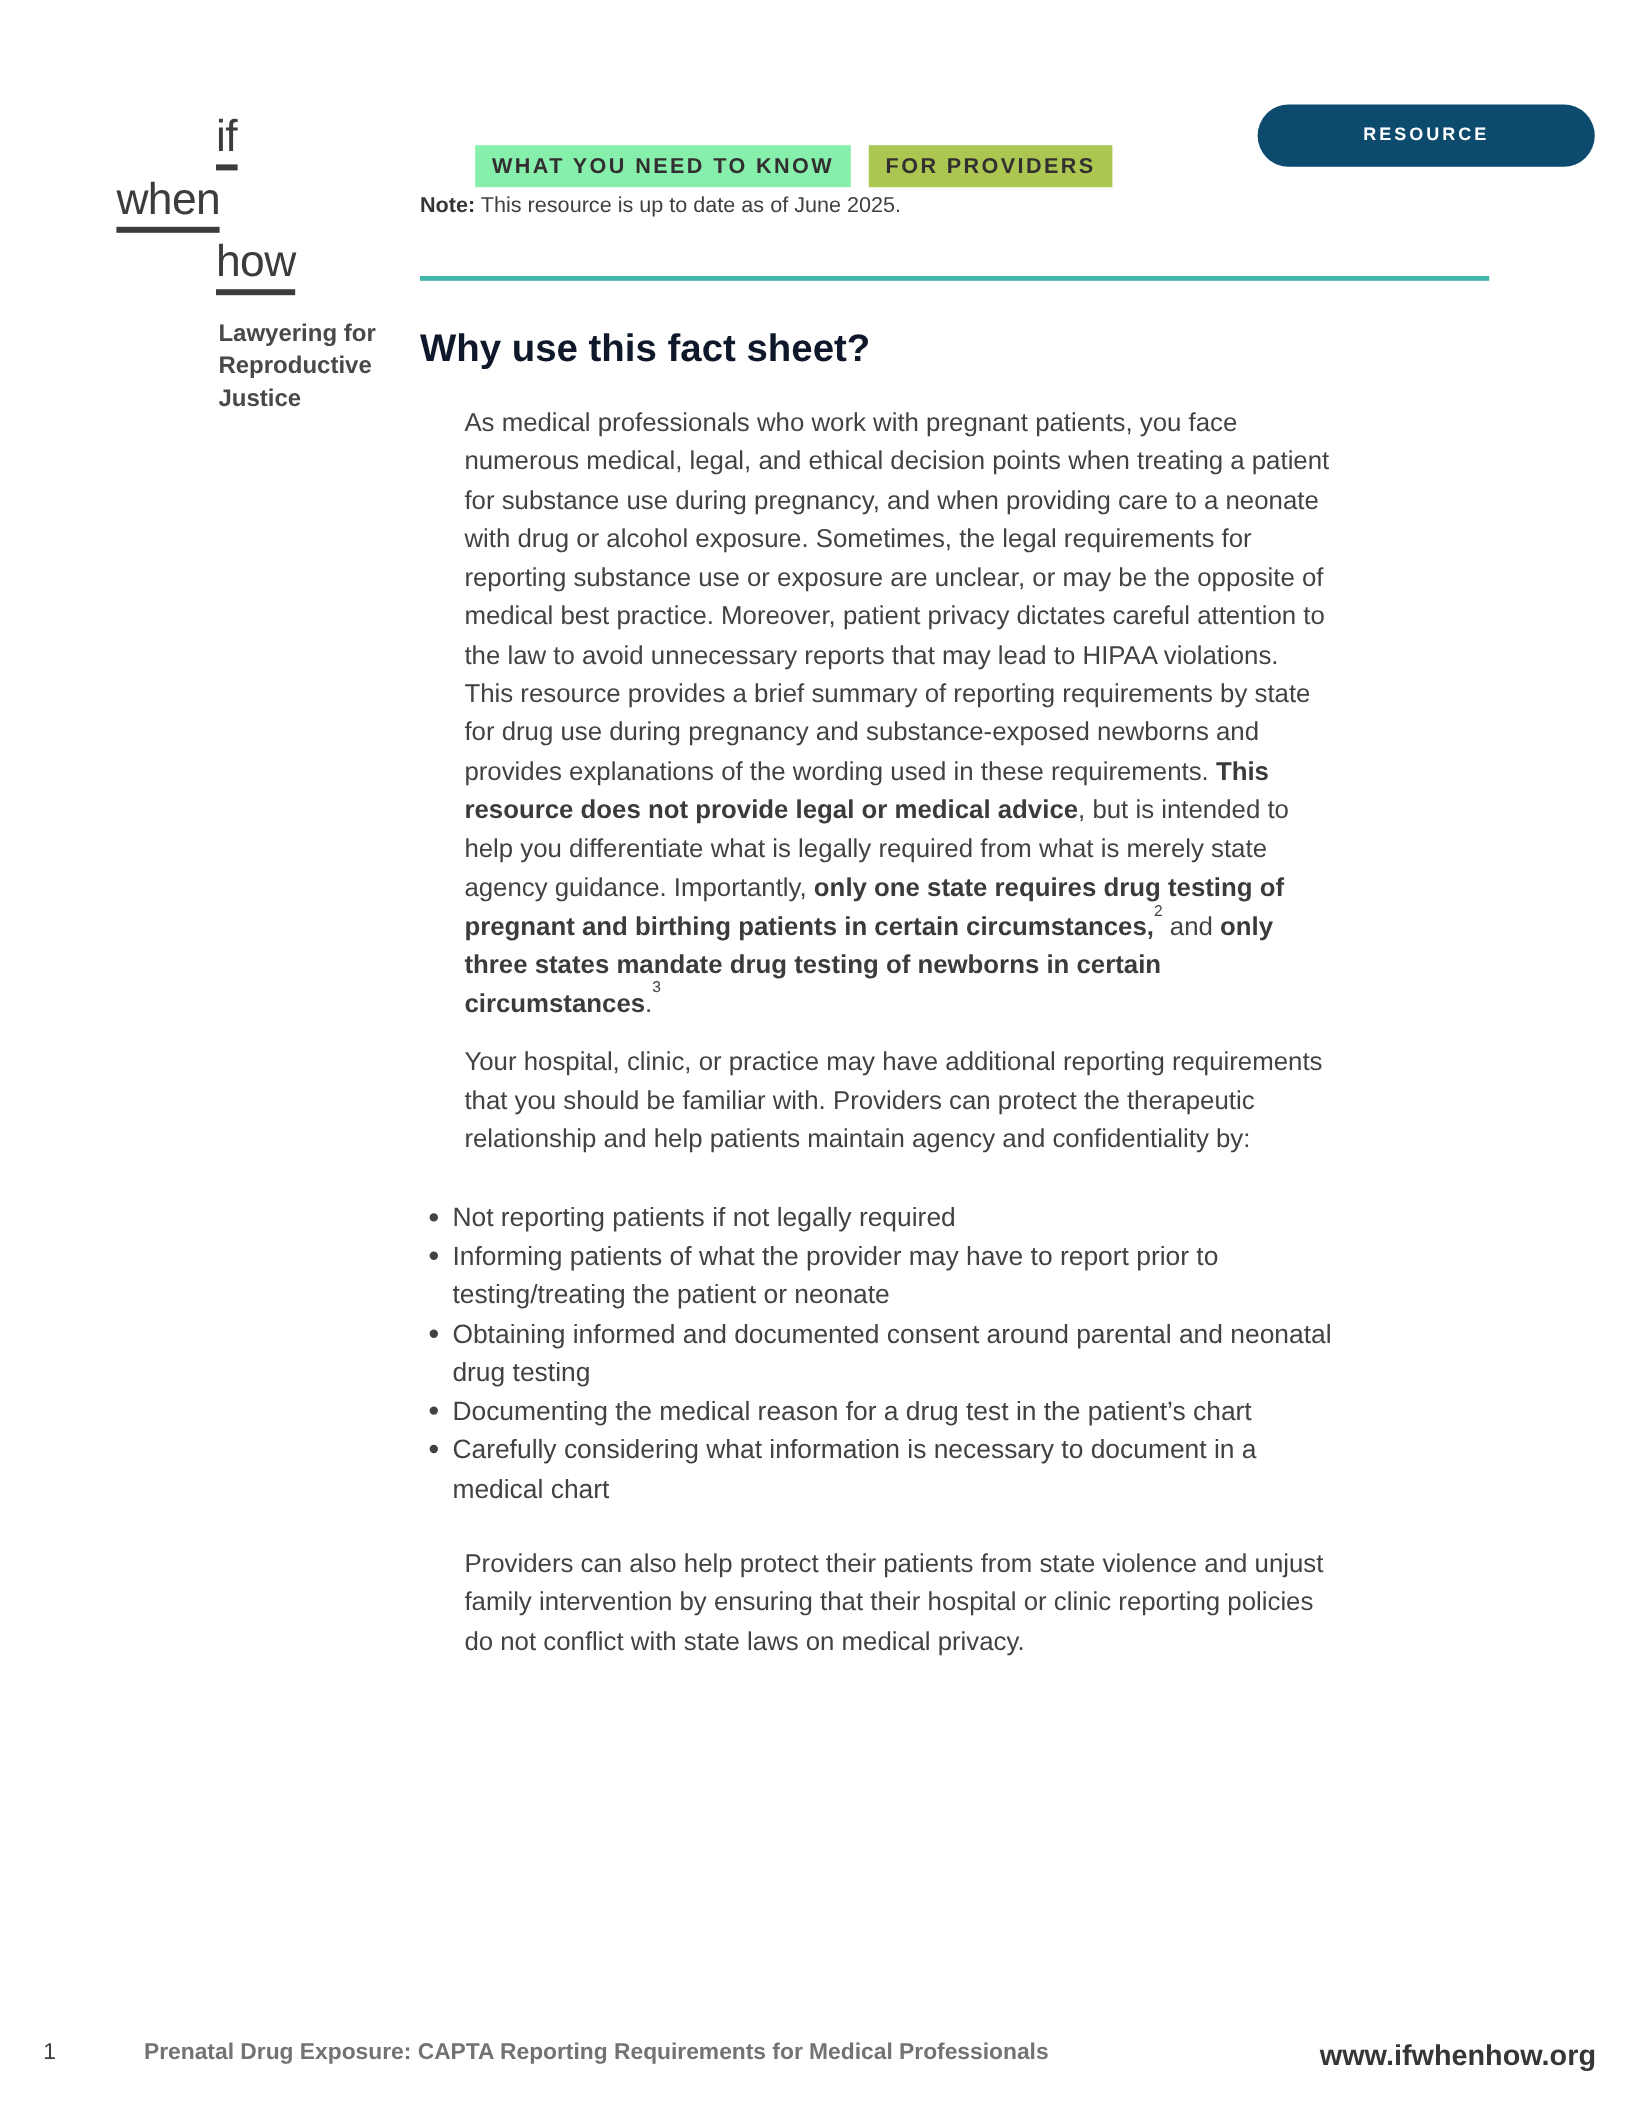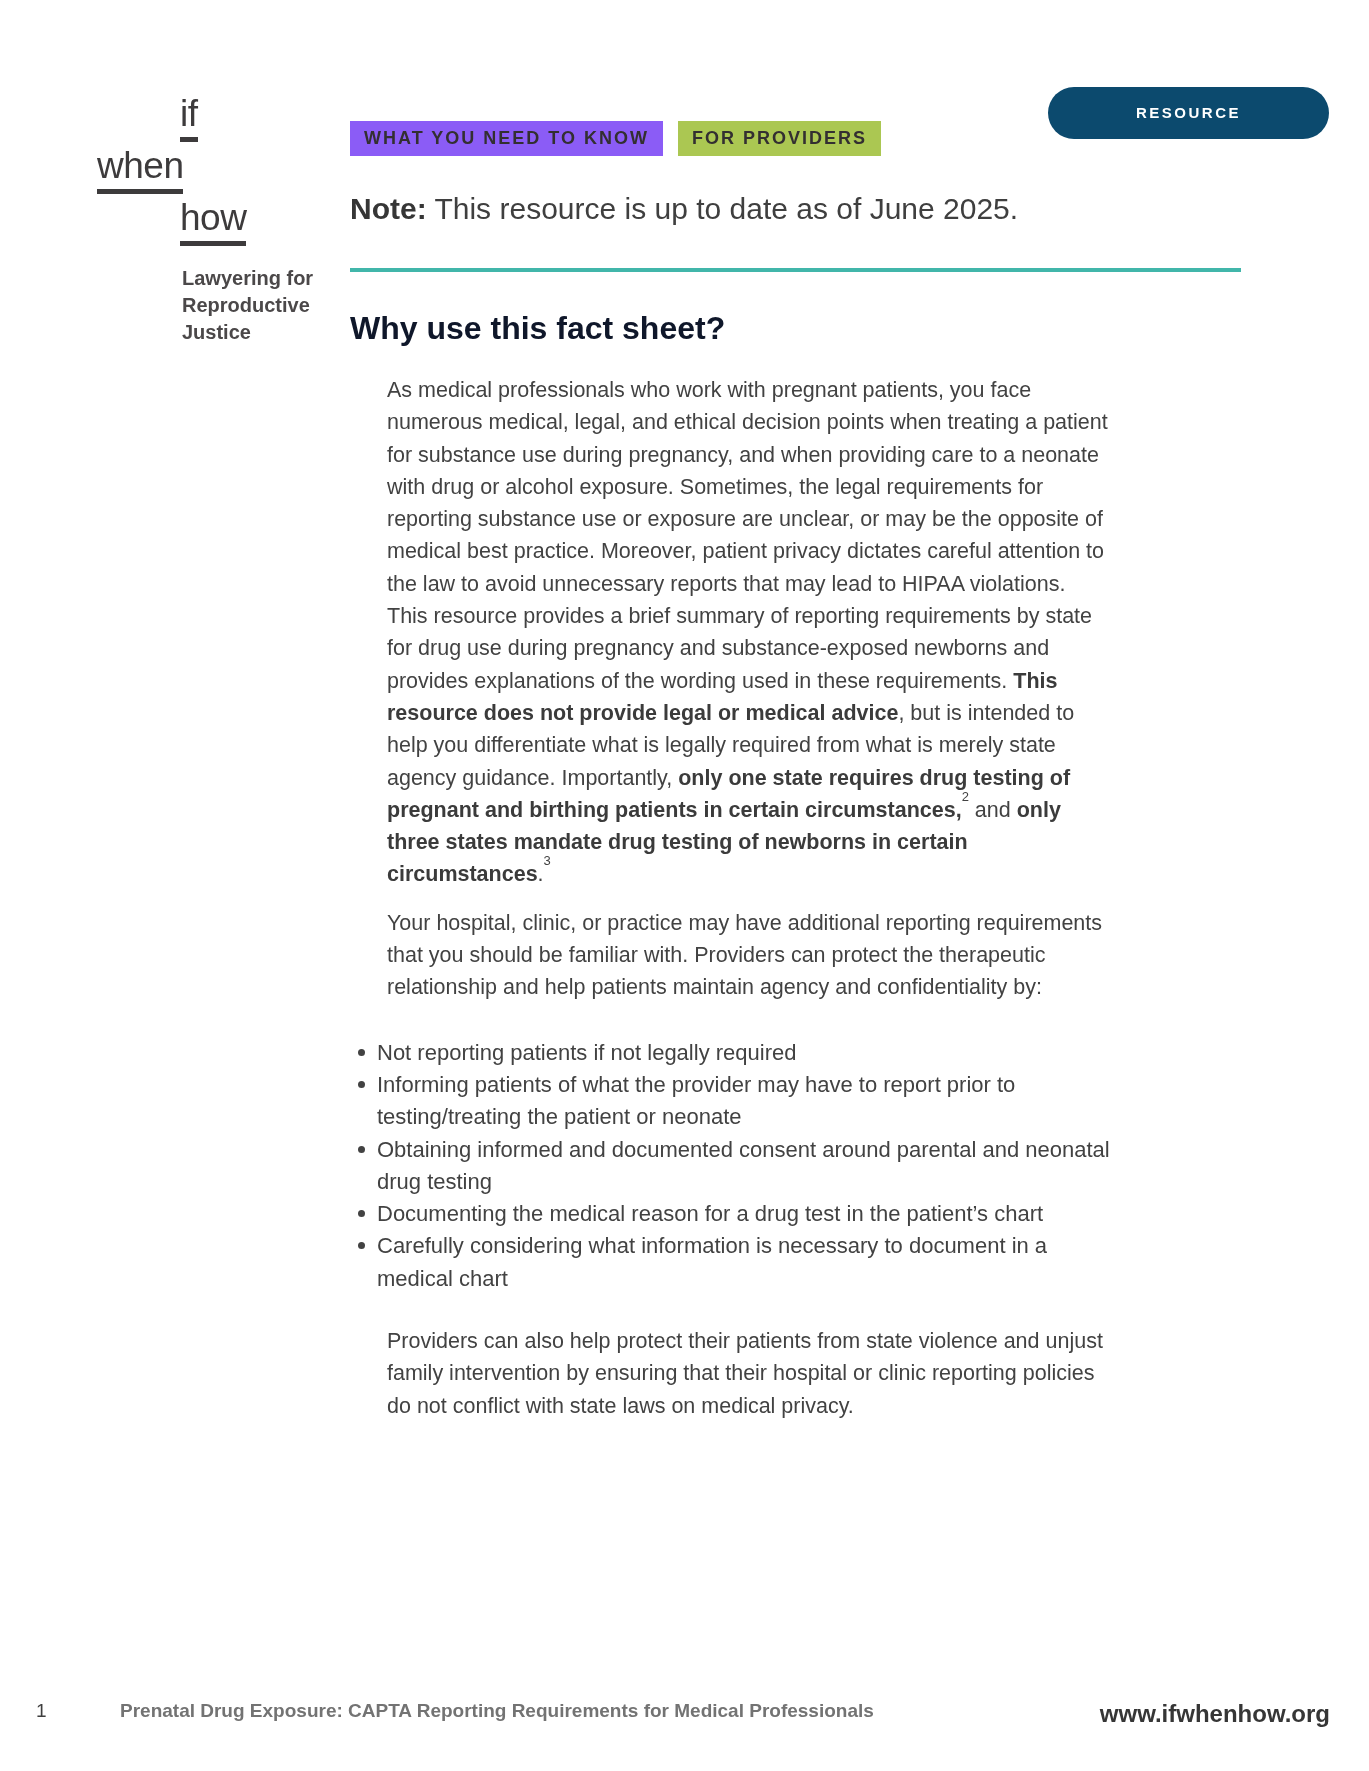--- a/index.html
+++ b/index.html
@@ -35,33 +35,33 @@
   }
 
   
   .content { position:absolute; left:350px; top:0; width:760px; }
 
   .tags { display:flex; gap:15px; margin-top:121px; }
   .tag {
     font-size:18px; font-weight:bold; letter-spacing:2px; color:#332f31;
     line-height:35px; padding:0 14px; white-space:nowrap;
   }
-  .tag-purple { background:#8b5cf6; }
+  .tag-purple { background:#86efac;margin-left:46px; }
   .tag-green  { background:#abc752; }
 
   .doc-title {
     margin-top:36px; font-size:47px; line-height:64px; font-weight:bold;
     color:#3b393a; letter-spacing:-0.3px;
   }
   .doc-title sup {
     font-size:17px; font-weight:normal; line-height:0;
     position:relative; top:-22px; left:2px;
   }
 
-  .note { margin-top:38px; font-size:30px; line-height:30px; color:#3f3f3f; }
+  .note { font-size:18px; line-height:30px; color:#3f3f3f; }
   .note b { color:#363636; }
 
   .rule { margin-top:44px; width:891px; height:4px; background:#41b6aa; }
 
   .section-heading { margin-top:40px; font-size:32px; line-height:32px; font-weight:bold; color:#0f172a; }
 
   .para { margin-top:30px; font-size:21.5px; line-height:32.3px; color:#424242;margin-left:37px; }
   .para b { color:#3b3b3b; }
   .para sup { font-size:13px; line-height:0; position:relative; top:-8px; }
   .para.tight { margin-top:16px; }

